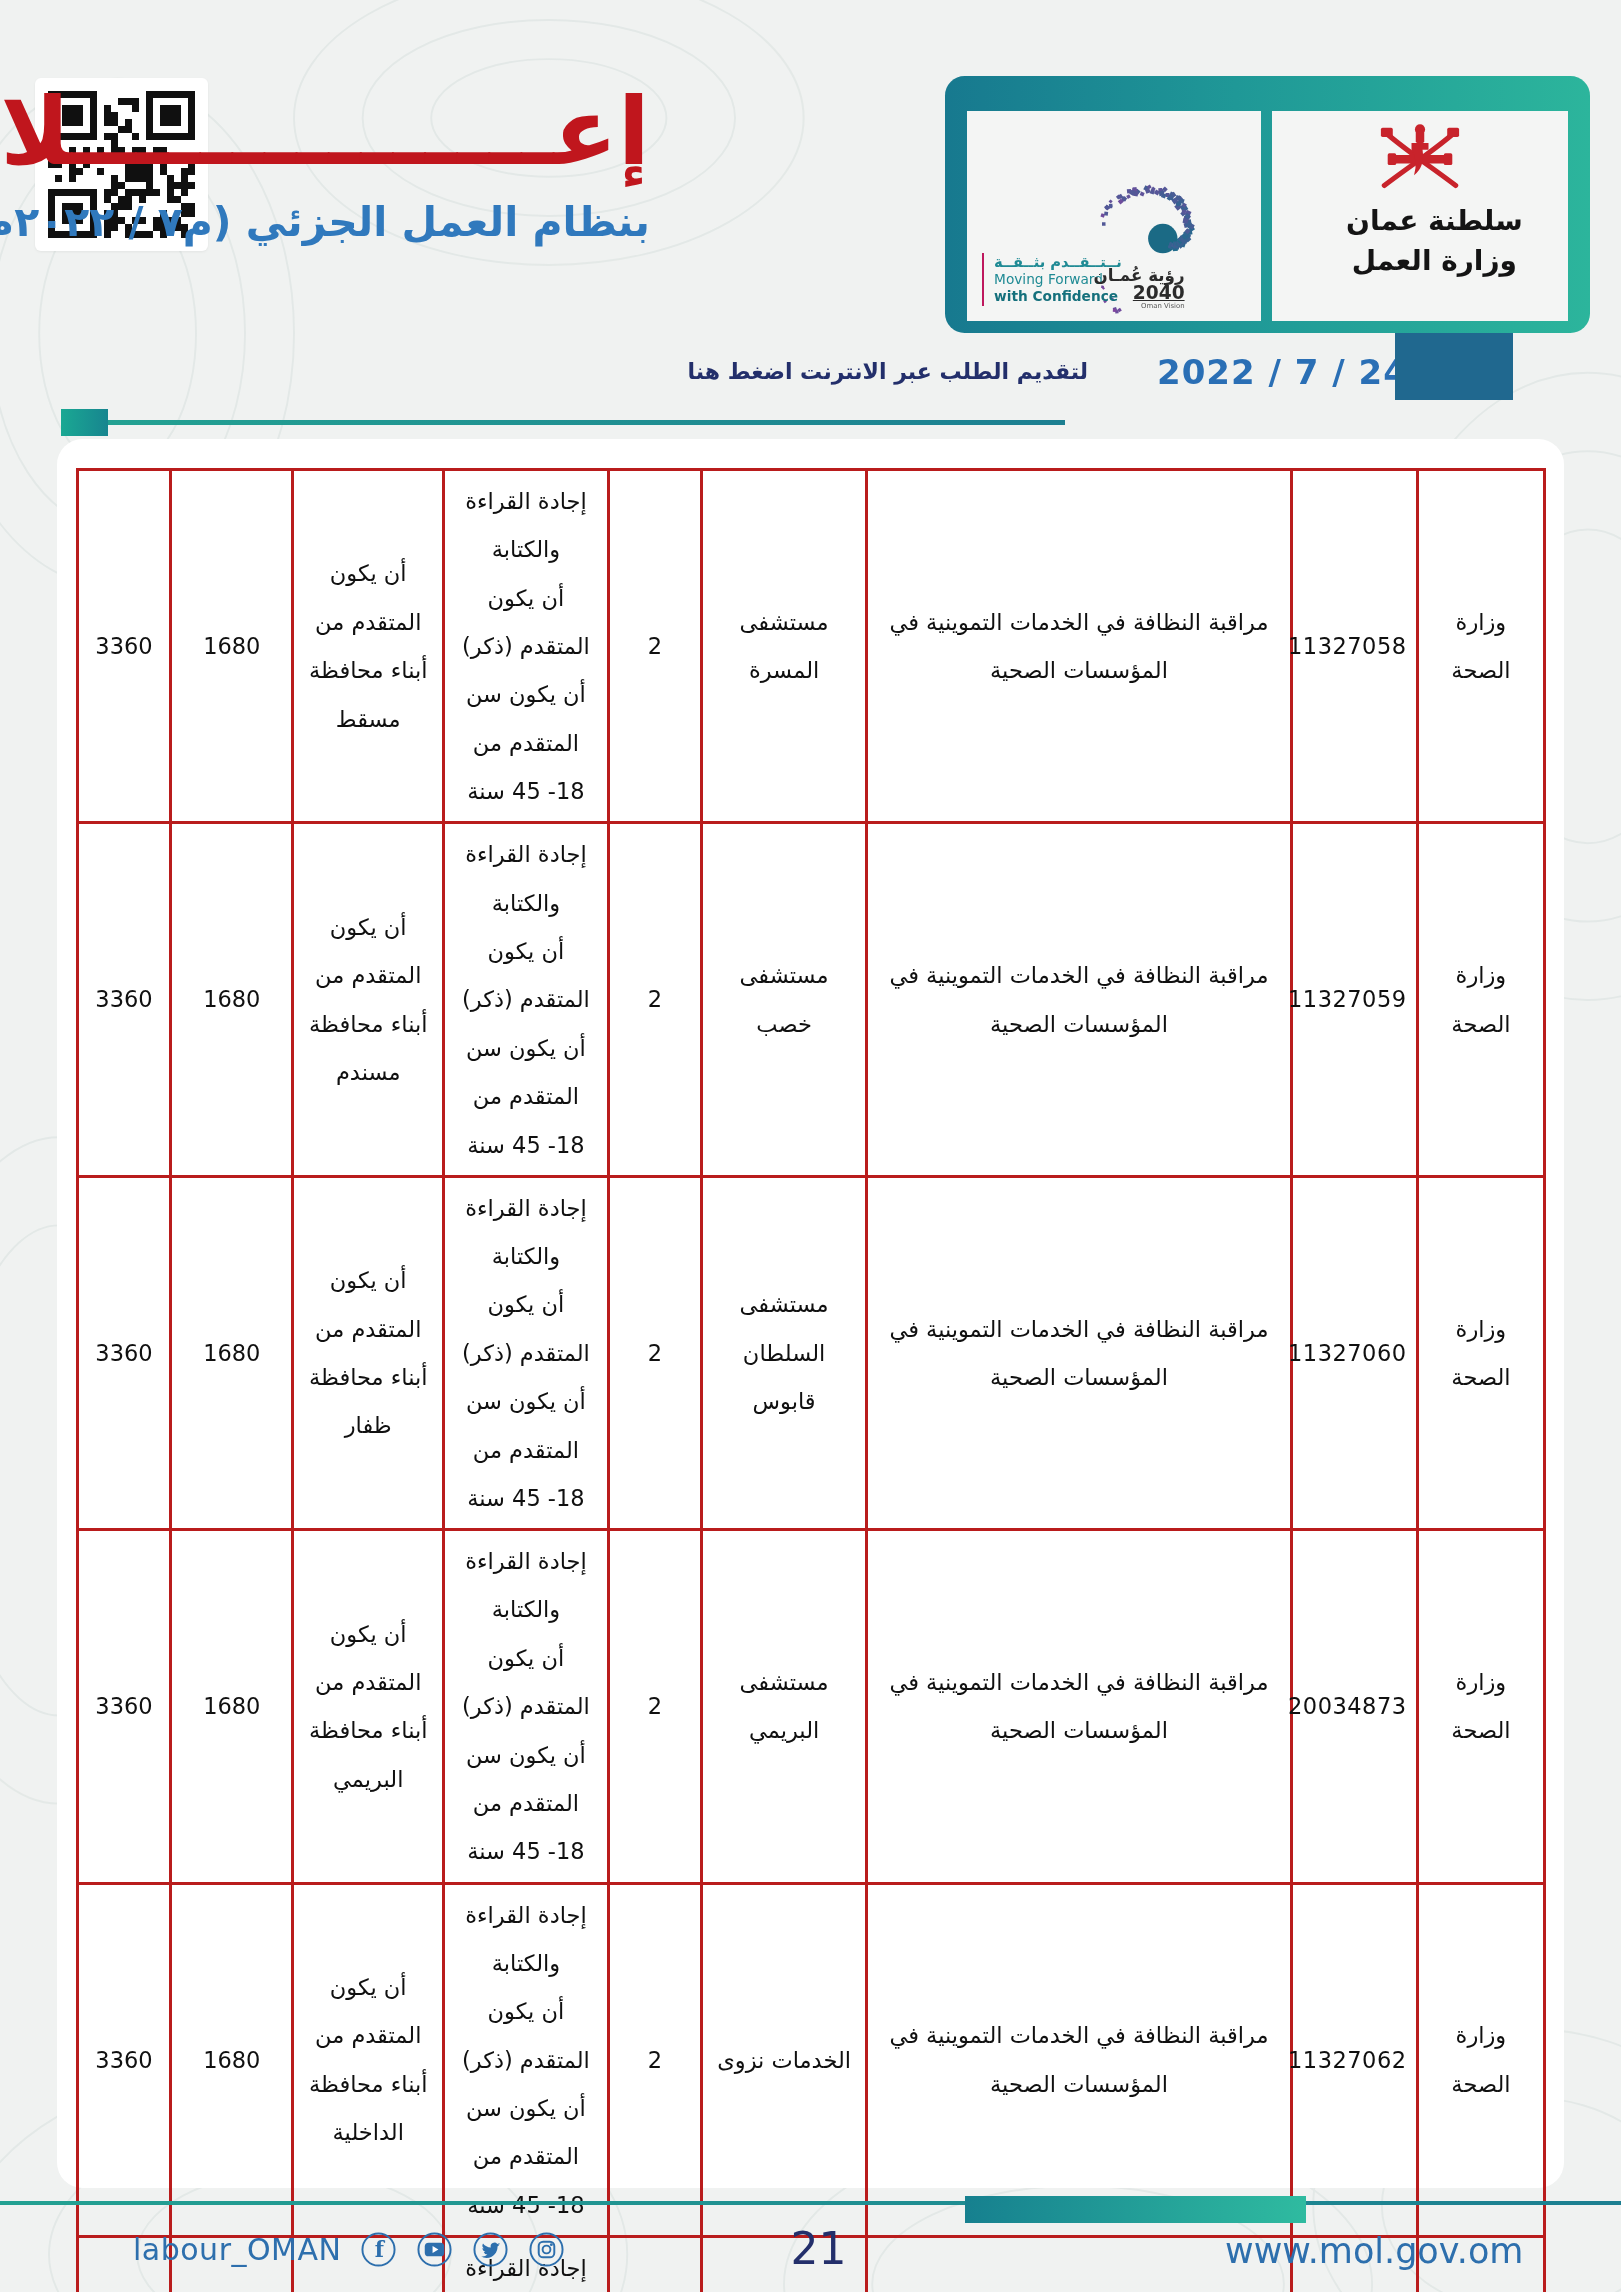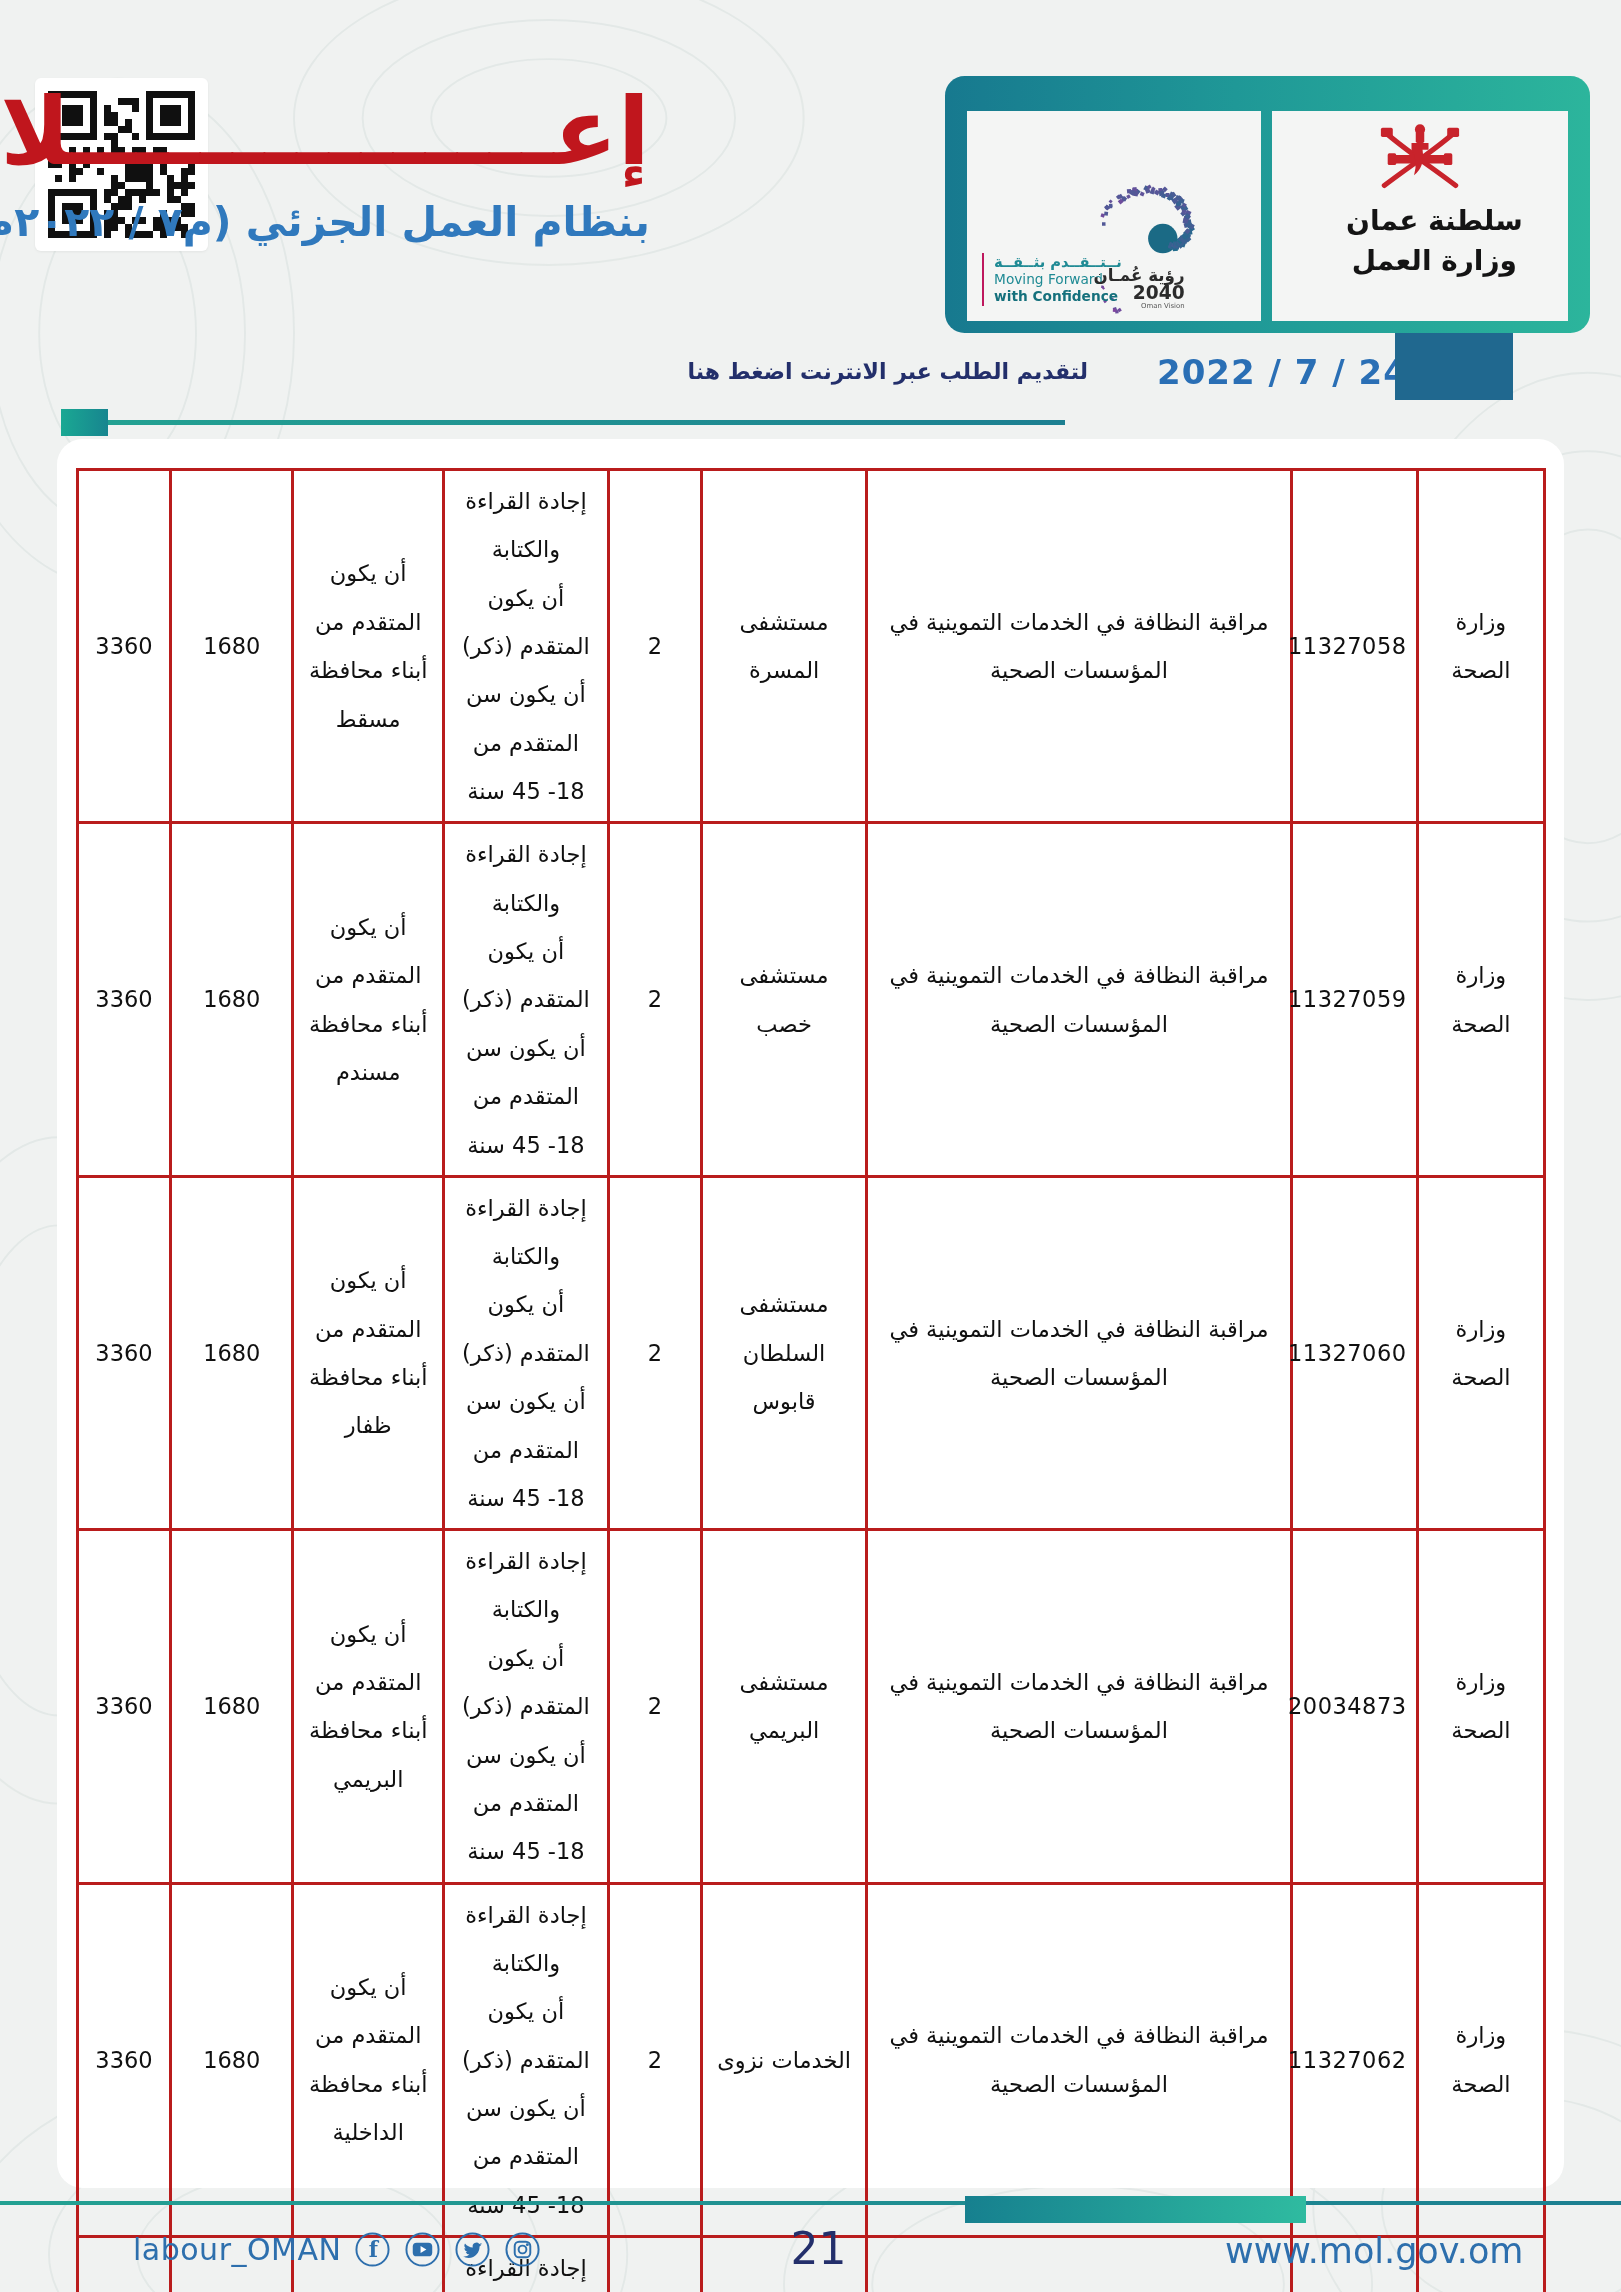--- a/index.html
+++ b/index.html
@@ -25,21 +25,21 @@
 
   .brand-box{position:absolute;left:945px;top:76px;width:645px;height:257px;border-radius:19.6px;
     background:linear-gradient(90deg,#17798f 0%,#1f9897 45%,#2cb59c 100%);}
   .brand-panel{position:absolute;top:35px;bottom:11.8px;background:#f4f5f4;}
   .panel-vision{left:21.6px;width:294px;}
   .panel-ministry{right:21.6px;width:296px;display:flex;flex-direction:column;align-items:center;justify-content:flex-start;padding-top:7.8px;}
   .ministry-line{font-weight:bold;color:#141414;font-size:28px;line-height:1.45;direction:rtl;margin-left:28px;}
   .vision-swirl{position:absolute;right:3.9px;top:2px;}
   .vision-name{position:absolute;right:76px;bottom:11.8px;text-align:right;direction:rtl;color:#2b2b2b;line-height:1;z-index:2;}
   .vision-name .ar{font-size:16.7px;font-weight:bold;}
-  .vision-name .yr{font-size:18.6px;font-weight:bold;letter-spacing:1px;}
+  .vision-name .yr{font-size:18.6px;font-weight:bold;letter-spacing:1px;text-decoration:underline;}
   .vision-name .en{font-size:6.9px;color:#555;display:block;}
   .vision-tagline{position:absolute;left:15.7px;bottom:15.7px;border-left:2px solid #be185d;padding-left:9.8px;text-align:left;line-height:1.25;}
   .vision-tagline .ar{color:#1f8a94;font-size:14.7px;font-weight:bold;direction:rtl;}
   .vision-tagline .en1{color:#1f8a94;font-size:13.7px;}
   .vision-tagline .en2{color:#15707c;font-size:13.7px;font-weight:bold;}
 
   .date-block{position:absolute;left:1157px;top:351px;display:flex;direction:ltr;align-items:center;gap:11.8px;}
   .date-text{font-size:34px;font-weight:bold;color:#2a6fb5;letter-spacing:1px;}
   .blue-tab{position:absolute;left:1395px;top:333px;width:118px;height:67px;background:var(--steel-blue,#20688f);}
 
@@ -60,21 +60,21 @@
   .c-num{font-size:25.5px;letter-spacing:0.5px;}
   .c-job{padding:5.9px 33px;}
   .c-req{white-space:pre-line;font-size:21.6px;line-height:2.25;padding:5.9px 5.9px;}
   .c-cnt,.c-w1,.c-w2{font-size:23.5px;}
 
   
   .footer-line{position:absolute;left:0;top:2201px;width:1621px;height:3.9px;
     background:linear-gradient(90deg,#23a192,#1c7f91);}
   .footer-bar{position:absolute;left:965px;top:2196px;width:341px;height:26.5px;
     background:linear-gradient(90deg,#16808f,#2fbba0);}
-  .social-row{position:absolute;left:133px;top:2231px;display:flex;align-items:center;gap:13px;}
+  .social-row{position:absolute;left:133px;top:2231px;display:flex;align-items:center;gap:19px;}
   .social-handle{font-size:30px;color:var(--link-blue,#2d6fad);letter-spacing:0.5px;}
   .social-icon{display:inline-flex;}
   .page-number{position:absolute;left:784px;top:2223px;width:69px;text-align:center;
     font-size:44px;font-weight:normal;color:var(--navy,#232f6b);}
   .website{position:absolute;left:1225px;top:2231px;font-size:35px;color:var(--link-blue,#2d6fad);}
 </style>
 </head>
 <body>
 
 <div class="page">

